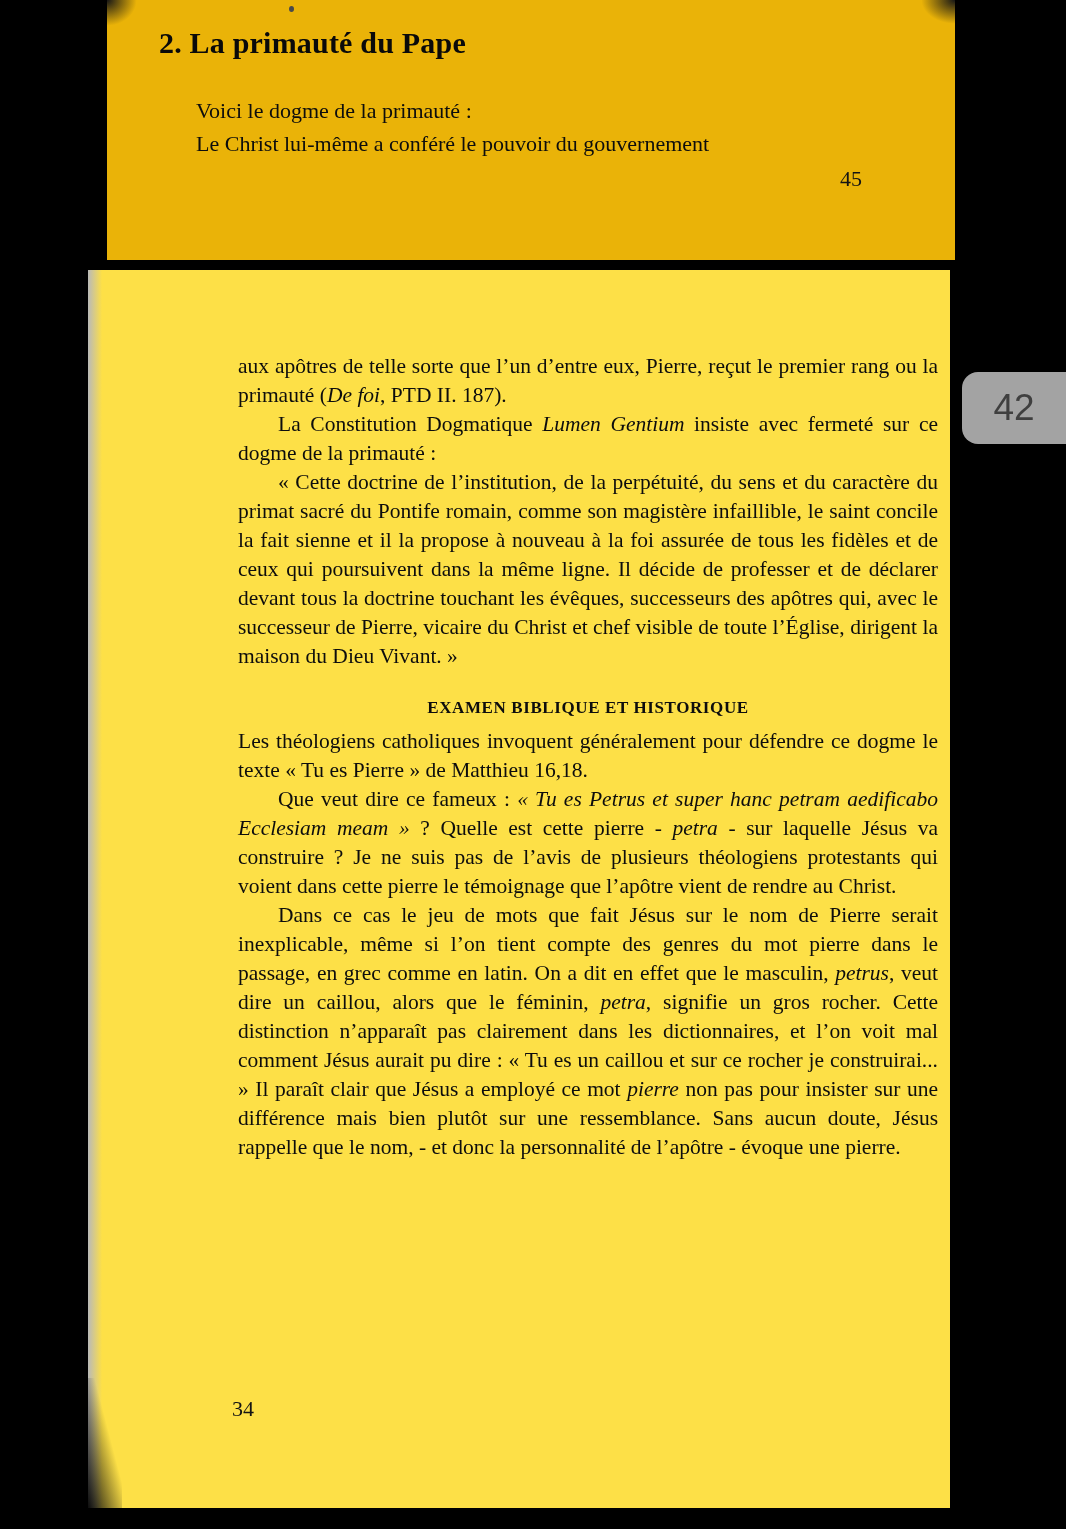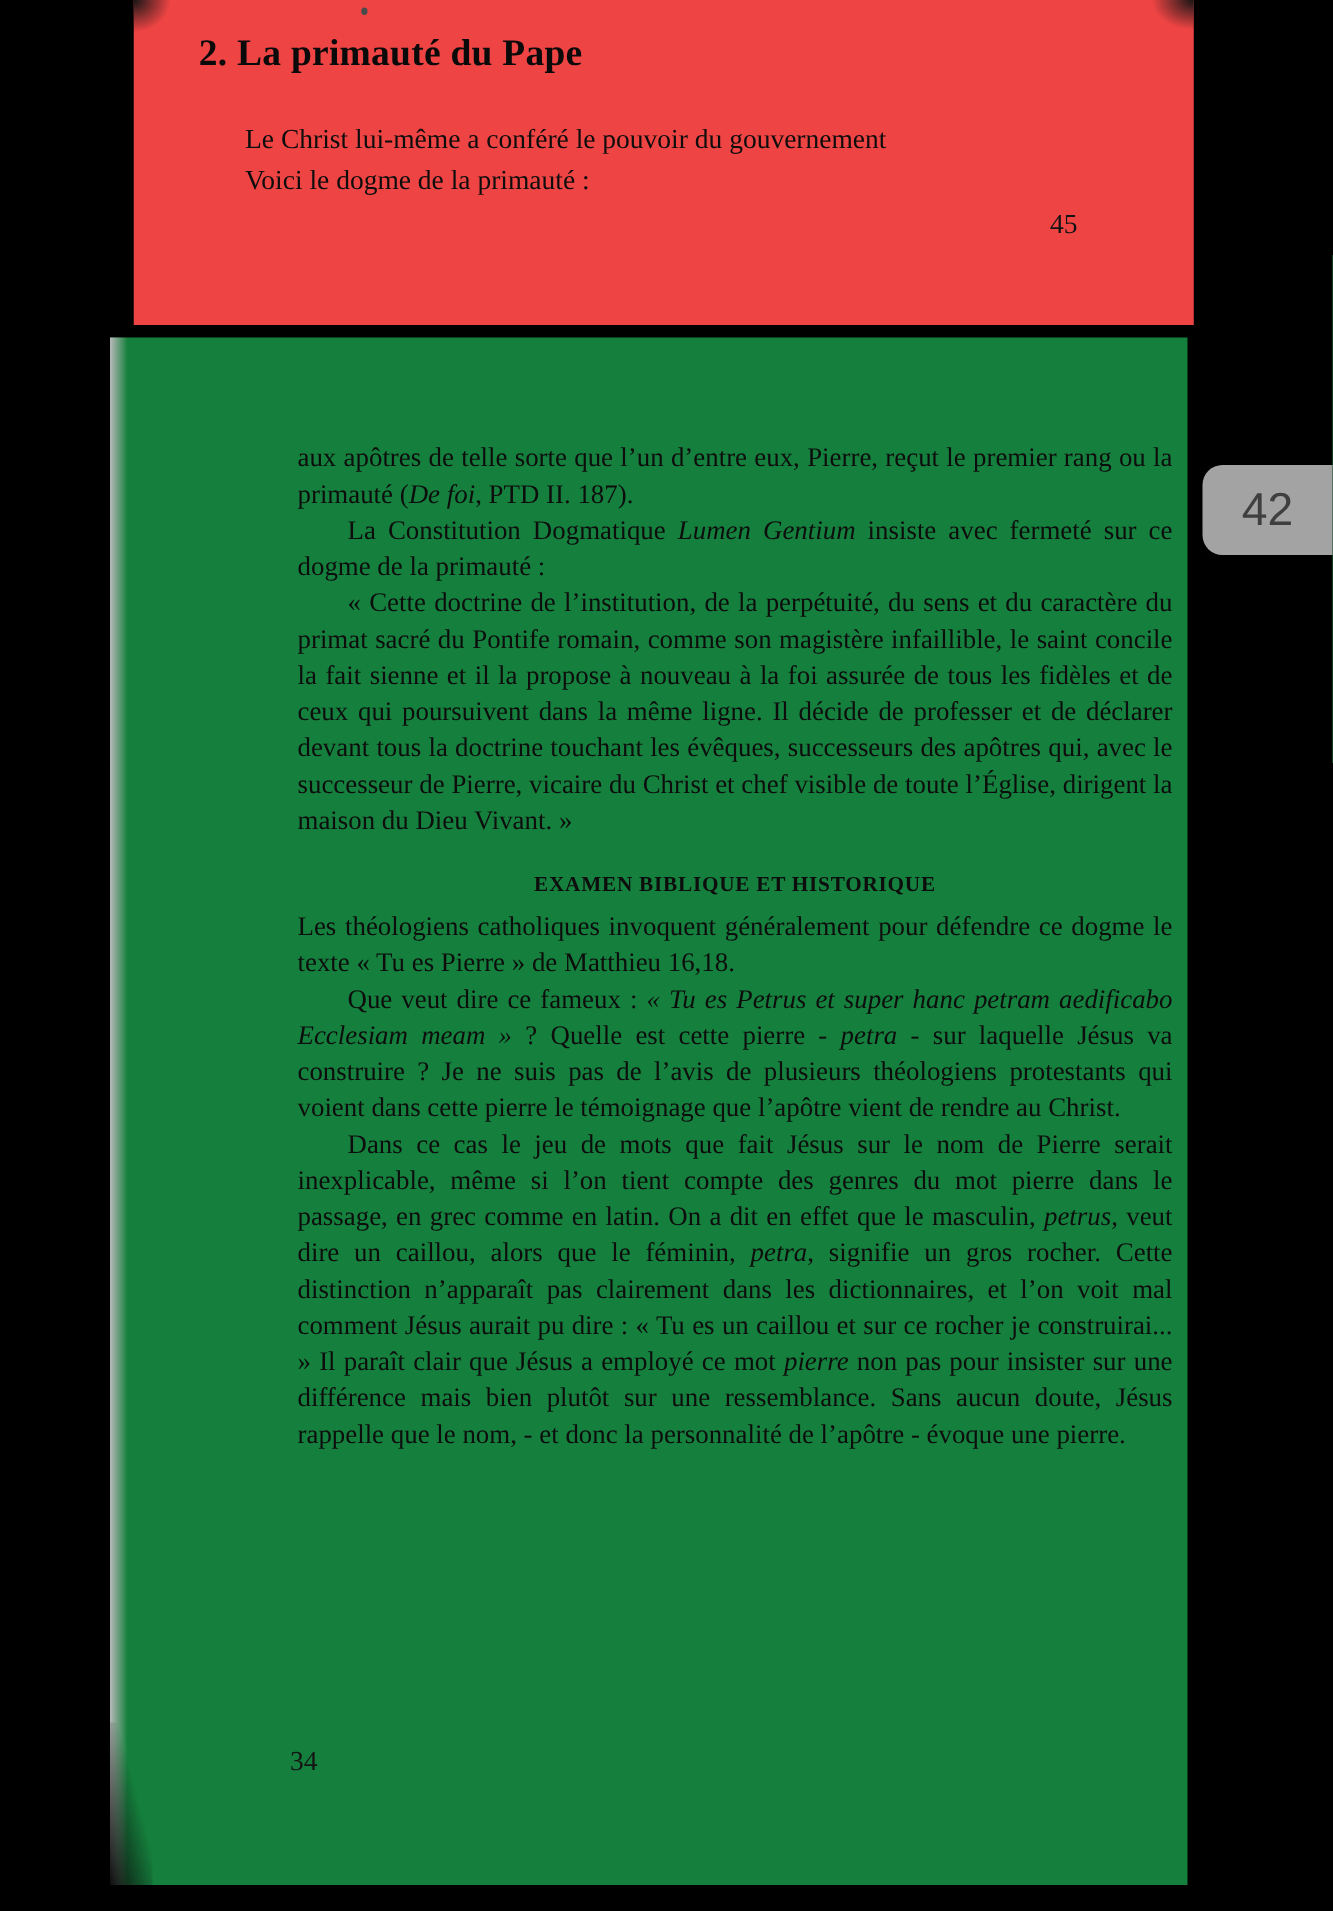--- a/index.html
+++ b/index.html
@@ -9,21 +9,21 @@
     position: relative;
     overflow: hidden;
     font-family: "Liberation Serif", "DejaVu Serif", serif;
     color: #0d0d0d;
   }
 
   
   .top-page {
     position: absolute; left: 107px; top: 0;
     width: 848px; height: 260px;
-    background: #ef4444;
+    background: #eab308;
   }
   .art { position: absolute; pointer-events: none; }
   .art-tl { left: 0; top: 0; width: 30px; height: 26px;
     background: radial-gradient(ellipse at top left, #161616 0%, rgba(0,0,0,0) 70%); }
   .art-tr { right: 0; top: 0; width: 34px; height: 24px;
     background: radial-gradient(ellipse at top right, #161616 0%, rgba(0,0,0,0) 70%); }
   .art-dot { left: 182px; top: 6px; width: 5px; height: 6px;
     background: #4a4a4a; border-radius: 50%; }
 
   .chapter-heading {
@@ -36,21 +36,21 @@
     position: absolute; left: 89px; top: 94px;
     font-size: 22px; line-height: 33px;
   }
   .pagenum { font-size: 22px; color: #141414; }
   .pagenum-45 { position: absolute; left: 733px; top: 166px; }
 
   
   .main-page {
     position: absolute; left: 88px; top: 270px;
     width: 862px; height: 1238px;
-    background: #15803d;
+    background: #fde047;
   }
   .art-left-edge {
     left: 0; top: 0; bottom: 0; width: 14px;
     background: linear-gradient(to right, #b9b9b9 0%, rgba(255,255,255,0) 100%);
   }
   .art-bl {
     left: 0; bottom: 0; width: 34px; height: 130px;
     background: linear-gradient(to top right, #0c0c0c 0%, rgba(0,0,0,0) 60%);
   }
   .content {
@@ -87,22 +87,22 @@
 <div>
 
   <section class="top-page">
     <div class="art art-tl"></div>
     <div class="art art-tr"></div>
     <div class="art art-dot"></div>
 
     <h1 class="chapter-heading">2. La primauté du Pape</h1>
 
     <div class="intro">
+      <div>Voici le dogme de la primauté :</div>
       <div>Le Christ lui-même a conféré le pouvoir du gouvernement</div>
-      <div>Voici le dogme de la primauté :</div>
     </div>
 
     <div class="pagenum pagenum-45">45</div>
   </section>
 
   <section class="main-page">
     <div class="art art-left-edge"></div>
     <div class="art art-bl"></div>
 
     <div class="content">

